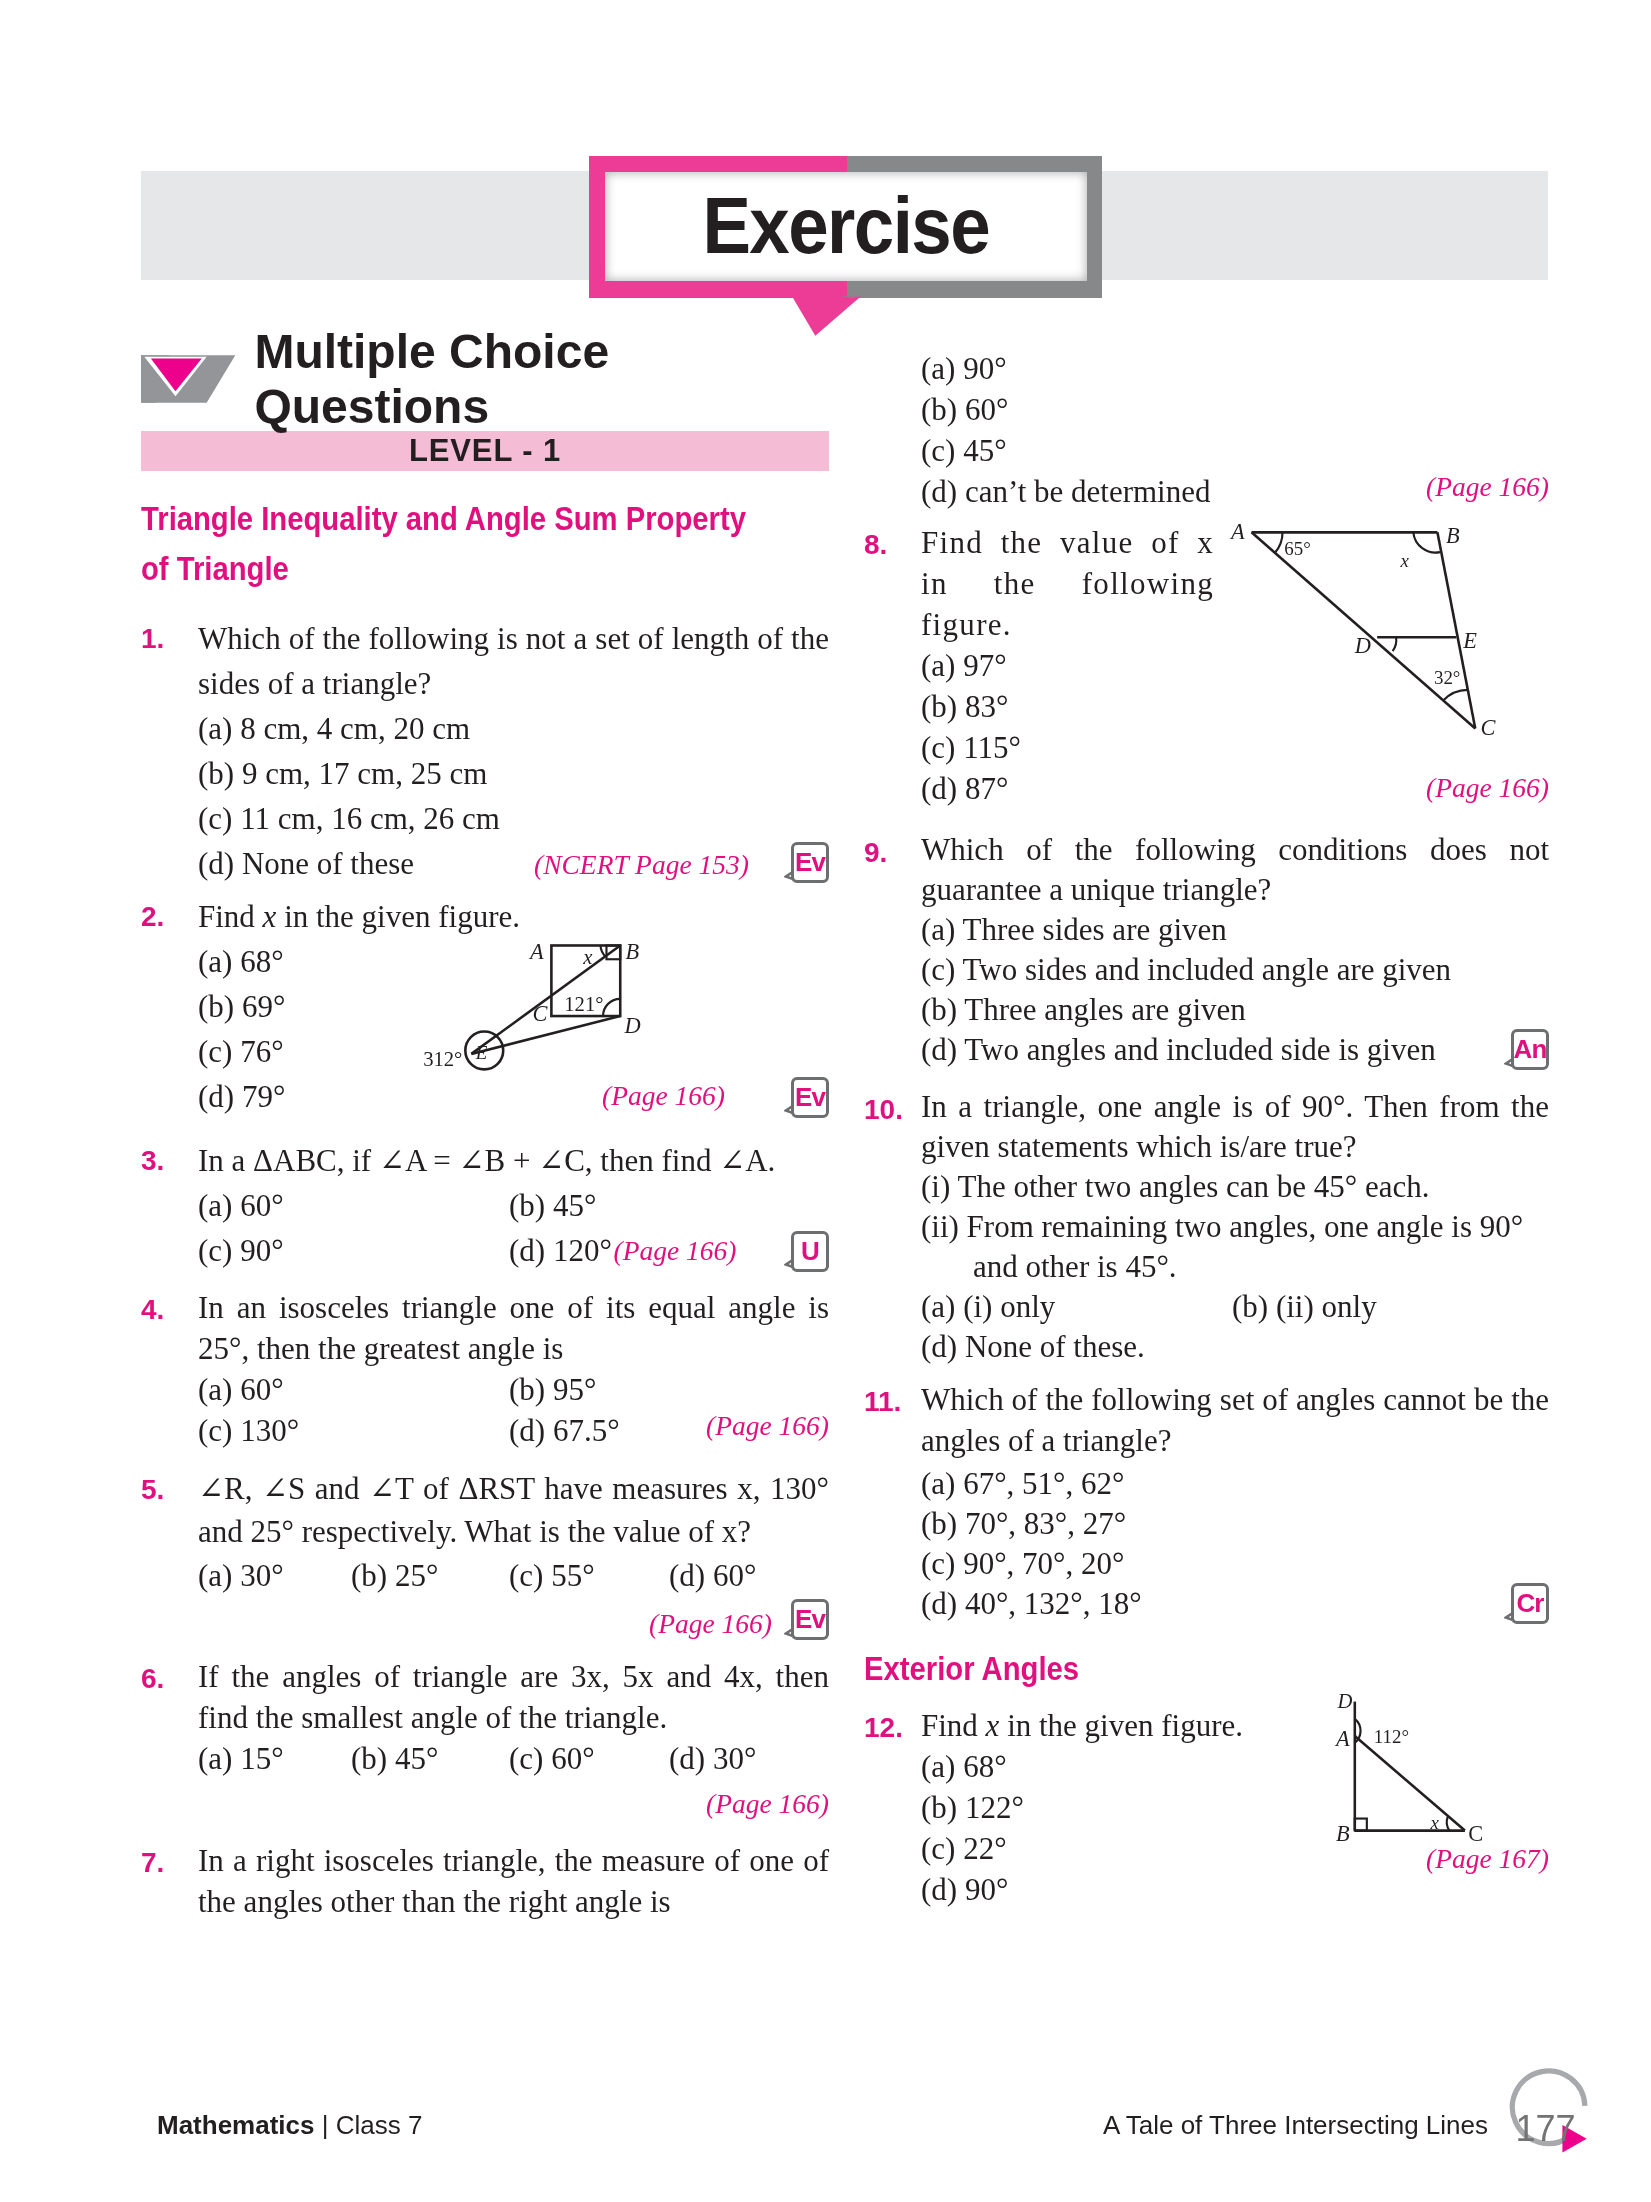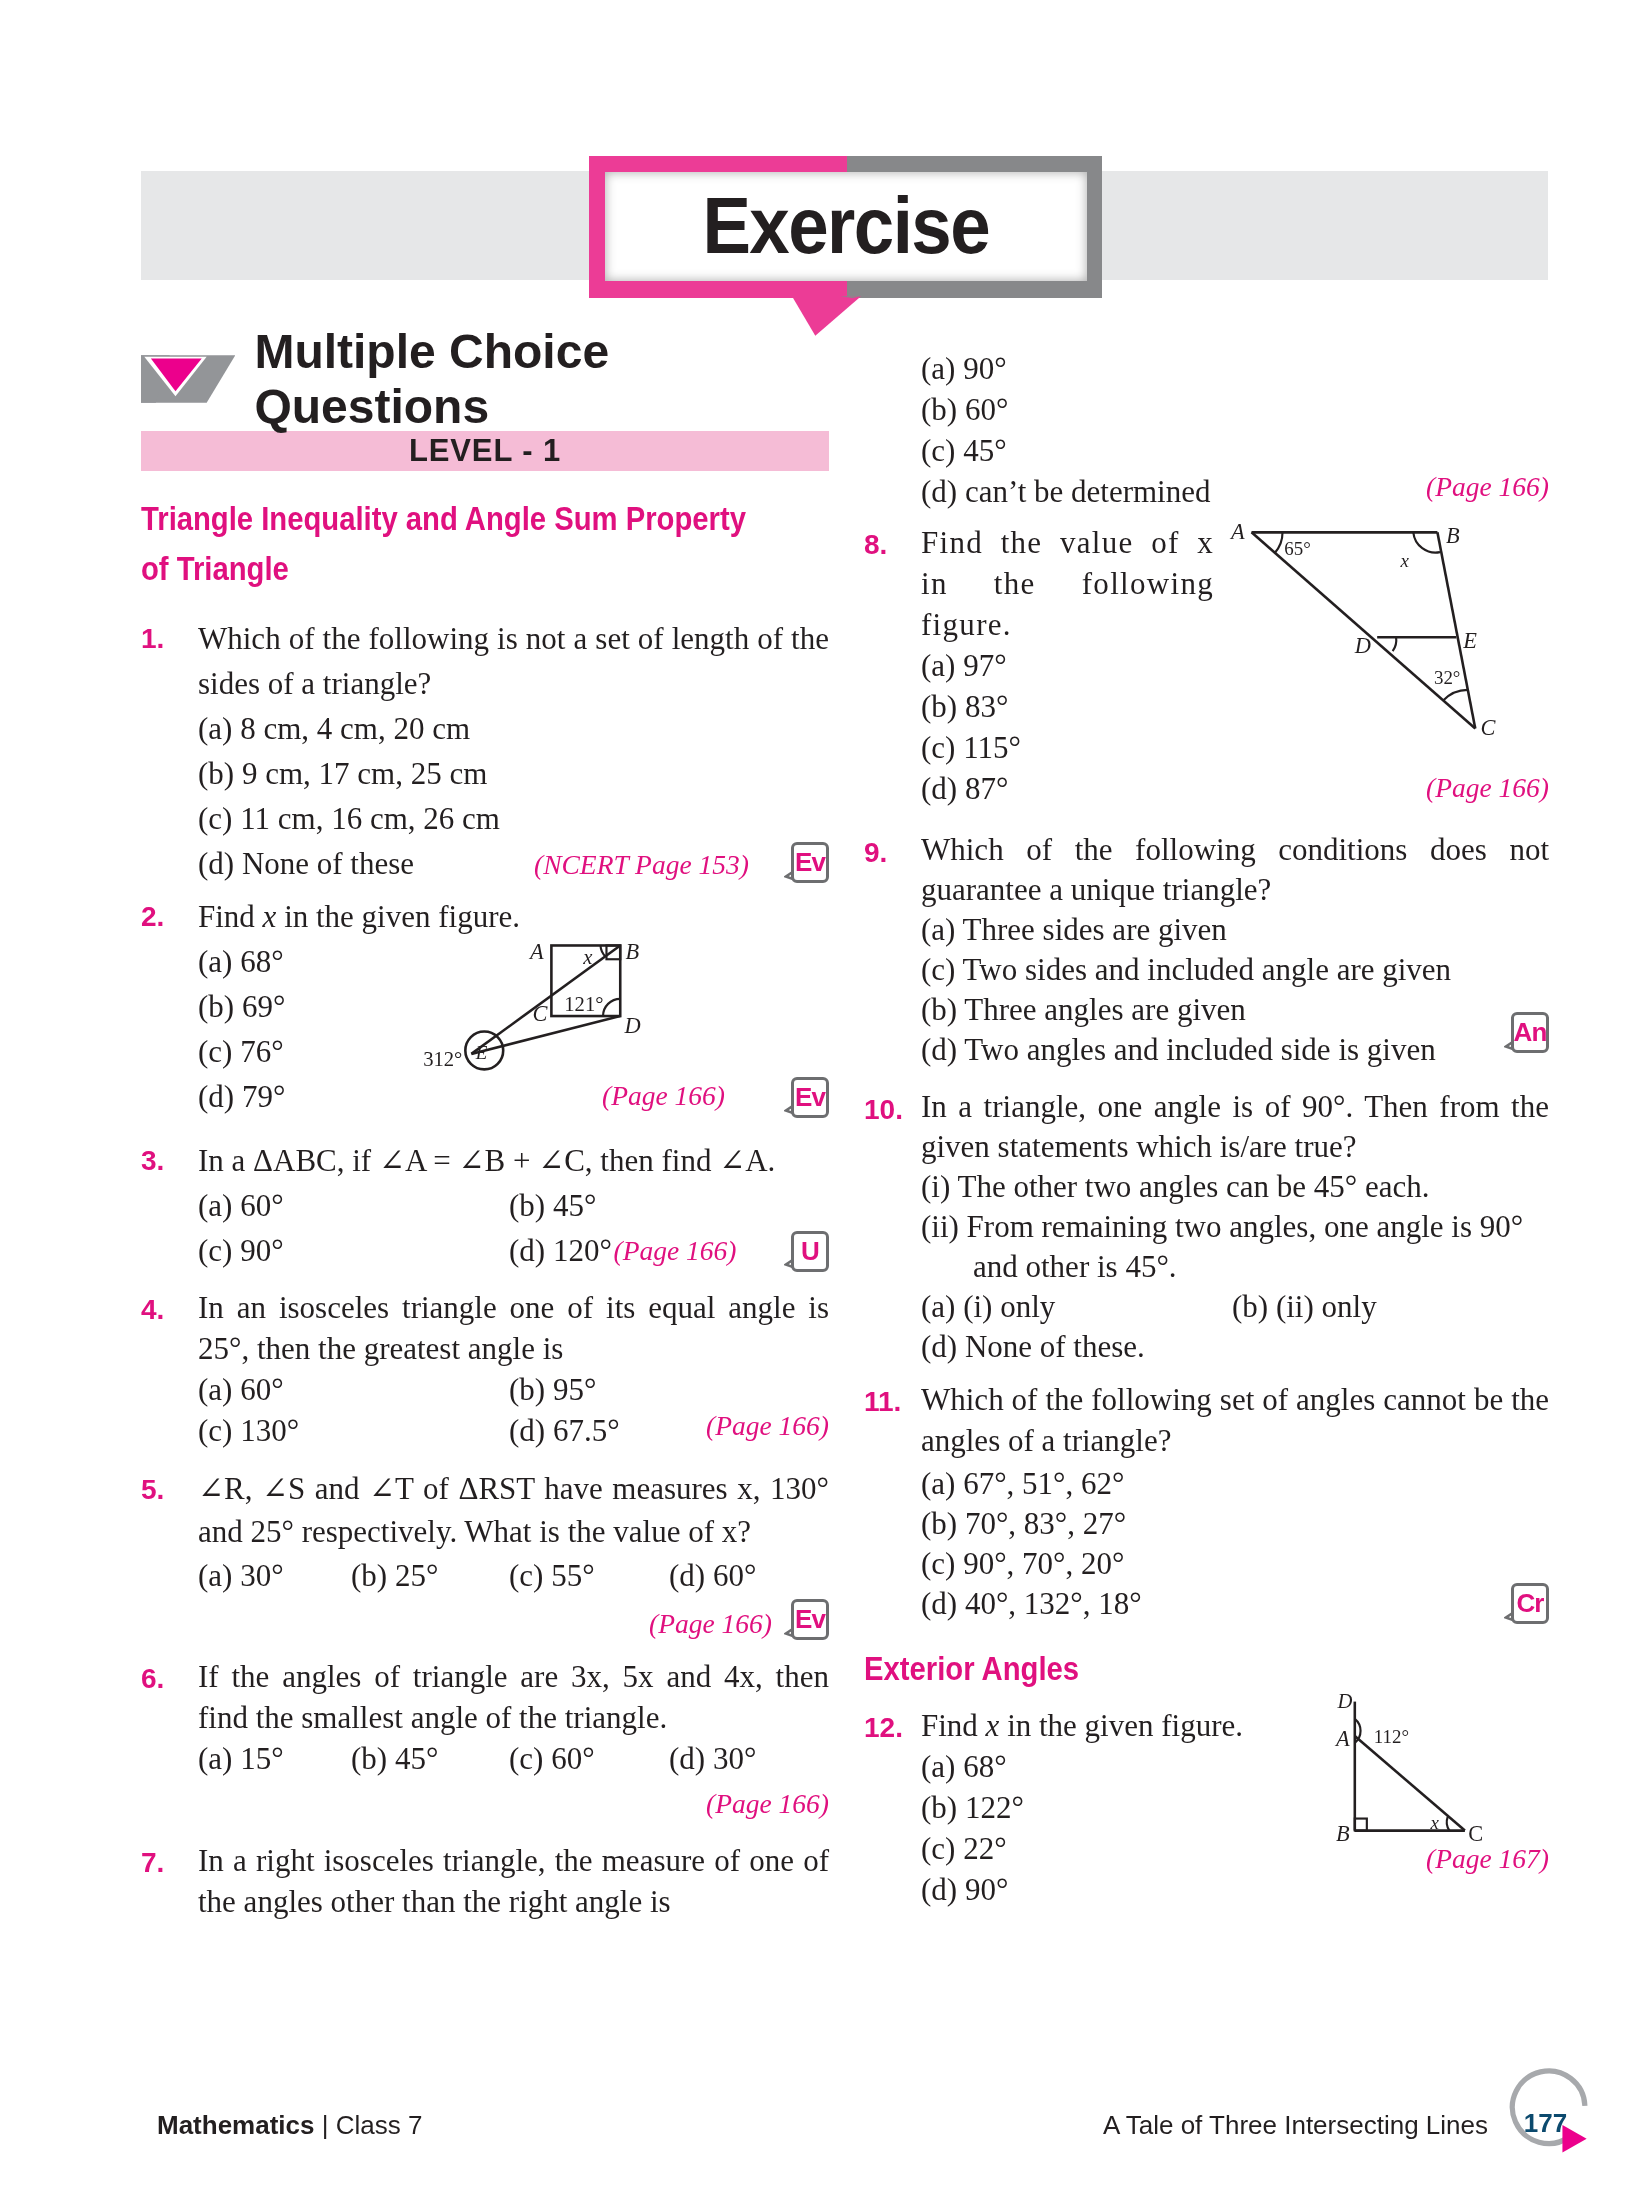--- a/index.html
+++ b/index.html
@@ -45,21 +45,21 @@
   .badge-box { position: absolute; right: 0; top: 0; width: 38px; height: 41px; border: 3.4px solid #6d6e70; border-radius: 6px; background: #fff;
     display: flex; align-items: center; justify-content: center; }
   .badge-label { font-family: "Liberation Sans", "DejaVu Sans", sans-serif; font-weight: bold; font-size: 26px; color: #e0107f; letter-spacing: -0.9px; }
   .badge-tail { position: absolute; left: 0; bottom: 3.4px; width: 12px; height: 12px; }
 
   
   .footer-left { position: absolute; left: 141px; top: 2110px; font-family: "Liberation Sans", "DejaVu Sans", sans-serif; font-size: 26px; color: #231f20; }
   .footer-left b { font-weight: bold; margin-left: 16px; }
   .footer-right { position: absolute; right: 116px; top: 2110px; font-family: "Liberation Sans", "DejaVu Sans", sans-serif; font-size: 26px; color: #231f20; }
   .page-circle { position: absolute; left: 1502px; top: 2061px; width: 95px; height: 95px; }
-  .page-num { position: absolute; left: 1511px; top: 2108px; width: 69px; text-align: center; font-family: "Liberation Sans", "DejaVu Sans", sans-serif; font-weight: bold; font-size: 26px; color: #0c4a6e; }
+  .page-num { position: absolute; left: 1511px; top: 2108px; width: 69px; text-align: center; font-family: "Liberation Sans", "DejaVu Sans", sans-serif; font-weight: normal; font-size: 36px; color: #737373; }
 
   svg text { font-family: "Liberation Serif", "DejaVu Serif", serif; }
 </style>
 </head>
 <body>
 
 <div class="banner-bar"></div>
 <div class="banner-box">
   <div class="pink"></div>
   <div class="grey"></div>
@@ -283,21 +283,21 @@
   </div>
 
   <div class="q" style="margin-top:13.8px">
     <span class="q-num">9.</span>
     <div class="q-body" style="position:relative">
       <div class="q-text" style="line-height:40px">Which of the following conditions does not guarantee a unique triangle?</div>
       <span class="opt" style="line-height:40px">(a) Three sides are given</span>
       <span class="opt" style="line-height:40px">(c) Two sides and included angle are given</span>
       <span class="opt" style="line-height:40px">(b) Three angles are given</span>
       <span class="opt" style="line-height:40px;padding-left:54px;text-indent:-54px;text-align:justify;width:585px">(d) Two angles and included side is given</span>
-      <div class="badge" style="right:0;bottom:17px">
+      <div class="badge" style="right:0;bottom:0">
         <svg class="badge-tail" viewBox="0 0 14 14">
             <polyline points="14,2 2,10 14,14" fill="#fff" stroke="#6d6e70" stroke-width="3"></polyline>
           </svg>
         <div class="badge-box">
             <span class="badge-label">An</span>
           </div>
       </div>
     </div>
   </div>
 

